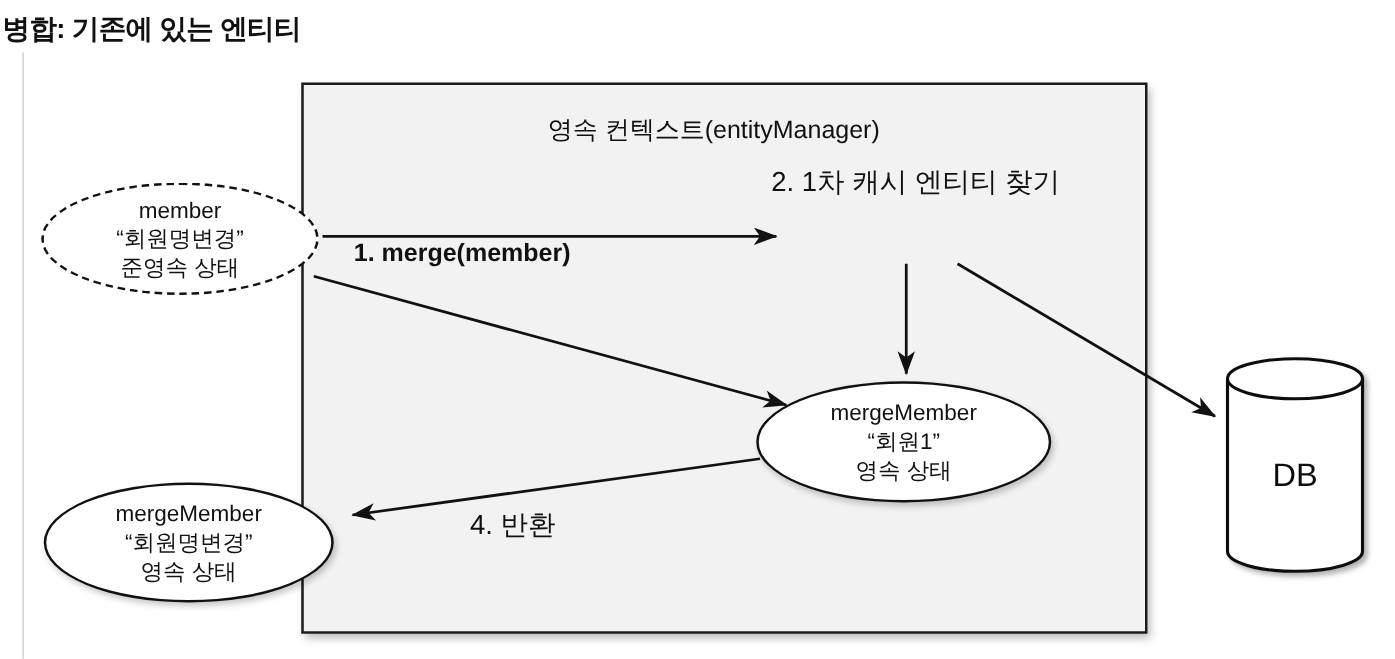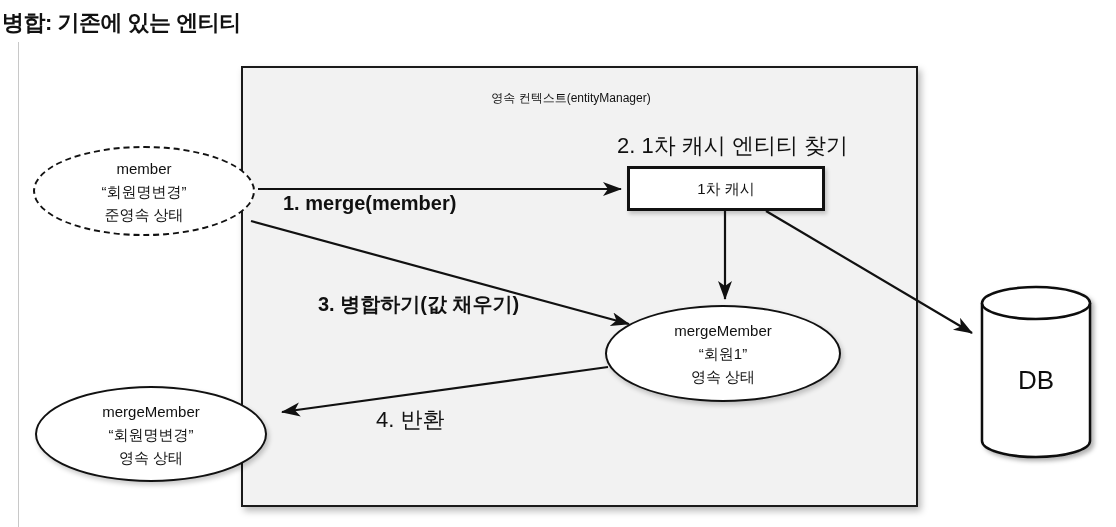--- a/index.html
+++ b/index.html
@@ -18,28 +18,28 @@
     background:#c8c8c8; z-index:0;
   }
 
   .context-box {
     position:absolute; left:241px; top:62px; width:673px; height:437px;
     background:#f2f2f2; border:2px solid #1a1a1a;
     box-shadow:3px 4px 7px rgba(0,0,0,0.28); z-index:1;
   }
   .context-label {
     position:absolute; left:241px; top:86px; width:660px; text-align:center;
-    font-size:12px; z-index:4;
+    font-size:20px; z-index:4;
   }
 
   .node {
     position:absolute; display:flex; flex-direction:column;
     align-items:center; justify-content:center; text-align:center;
     background:#ffffff; border:2.5px solid #111111;
-    font-size:15px; line-height:23px; z-index:2;
+    font-size:18px; line-height:23px; z-index:2;
   }
   .ellipse { border-radius:50%; box-shadow:2px 3px 5px rgba(0,0,0,0.22); }
   .ellipse.dashed { border-style:dashed; box-shadow:none; }
 
   .node-detached { left:33px;  top:142px; width:218px; height:86px; }
   .node-merged   { left:605px; top:301px; width:232px; height:93px; }
   .node-returned { left:35px;  top:382px; width:228px; height:92px; }
 
   .cache-box {
     left:627px; top:162px; width:192px; height:39px;
@@ -69,39 +69,35 @@
 
   <div class="context-box"></div>
   <div class="context-label">영속 컨텍스트(entityManager)</div>
 
   <div class="node ellipse dashed node-detached">
     <span>member</span>
     <span>“회원명변경”</span>
     <span>준영속 상태</span>
   </div>
 
-  <div class="node cache-box">
-    <span>1차 캐시</span>
-  </div>
 
   <div class="node ellipse node-merged">
     <span>mergeMember</span>
     <span>“회원1”</span>
     <span>영속 상태</span>
   </div>
 
   <div class="node ellipse node-returned">
     <span>mergeMember</span>
     <span>“회원명변경”</span>
     <span>영속 상태</span>
   </div>
 
   <div class="lbl bold lbl-step1">1. merge(member)</div>
   <div class="lbl lbl-step2">2. 1차 캐시 엔티티 찾기</div>
-  <div class="lbl bold lbl-step3">3. 병합하기(값 채우기)</div>
   <div class="lbl lbl-step4">4. 반환</div>
 
   <svg class="overlay" width="1116" height="527" viewBox="0 0 1116 527">
     <defs>
       <marker id="ah" markerUnits="userSpaceOnUse" markerWidth="22" markerHeight="16" refX="18" refY="7" orient="auto">
         <path d="M0,0 L19,7 L0,14 L5,7 Z" fill="#111111"></path>
       </marker>
       <filter id="ds" x="-20%" y="-20%" width="150%" height="150%">
         <feDropShadow dx="3" dy="3" stdDeviation="2.2" flood-opacity="0.3"></feDropShadow>
       </filter>

